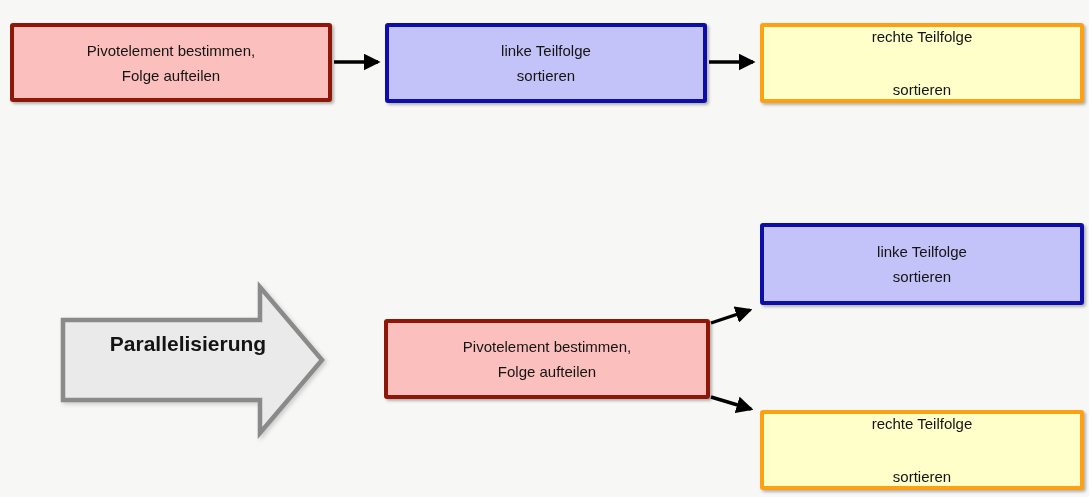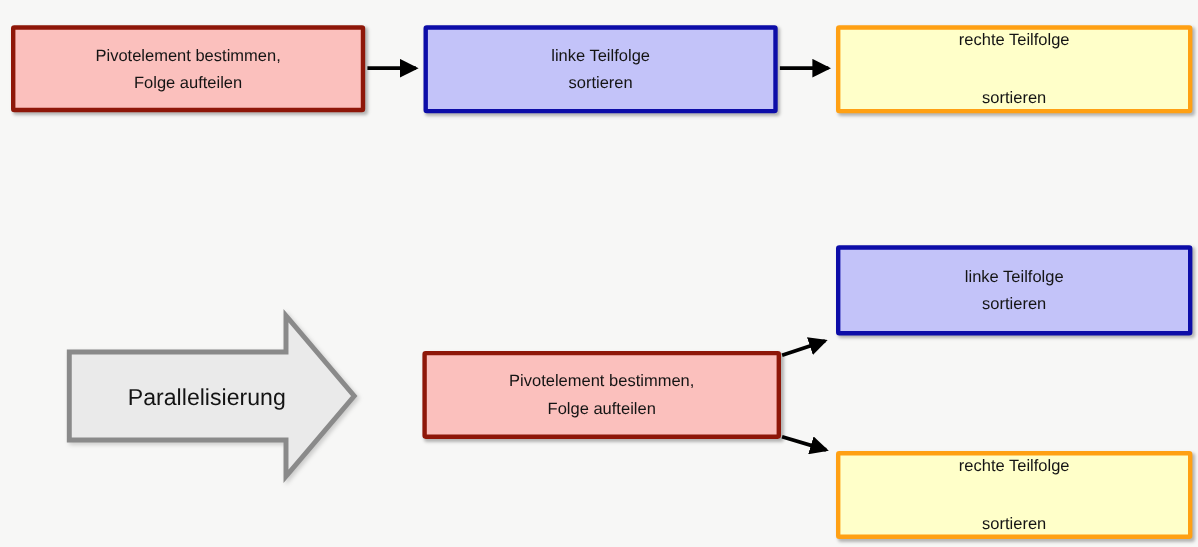--- a/index.html
+++ b/index.html
@@ -57,28 +57,29 @@
   .pos-seq-left  { left: 385px; top: 23px;  width: 322px; height: 80px; }
   .pos-seq-right { left: 760px; top: 23px;  width: 324px; height: 80px; }
   
   .pos-par-pivot { left: 384px; top: 319px; width: 326px; height: 80px; }
   .pos-par-left  { left: 760px; top: 223px; width: 324px; height: 82px; }
   .pos-par-right { left: 760px; top: 410px; width: 324px; height: 80px; }
 
   .big-arrow-label {
     position: absolute;
     left: 62px;
-    top: 323px;
+    top: 305px;
     width: 252px;
     height: 78px;
     display: flex;
     align-items: center;
     justify-content: center;
     font-size: 21px;
     color: var(--text, #141414);
+    font-weight: bold;
   }
   .connector { stroke: var(--connector, #000000); stroke-width: 3.4px; }
   .big-arrow-shape {
     fill: var(--big-arrow-fill, #eaeaea);
     stroke: var(--big-arrow-border, #8a8a8a);
     stroke-width: 4.5px;
     stroke-linejoin: miter;
     filter: drop-shadow(2px 2px 2px rgba(0,0,0,0.18));
   }
 </style>

